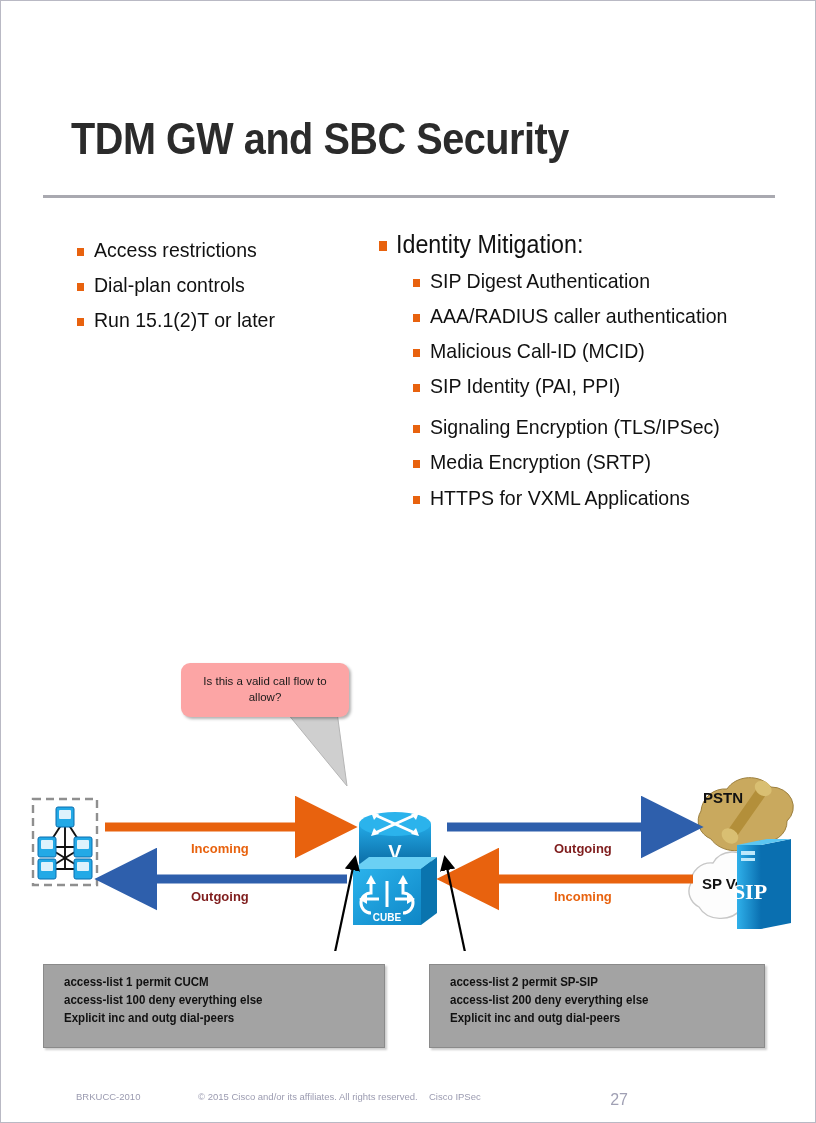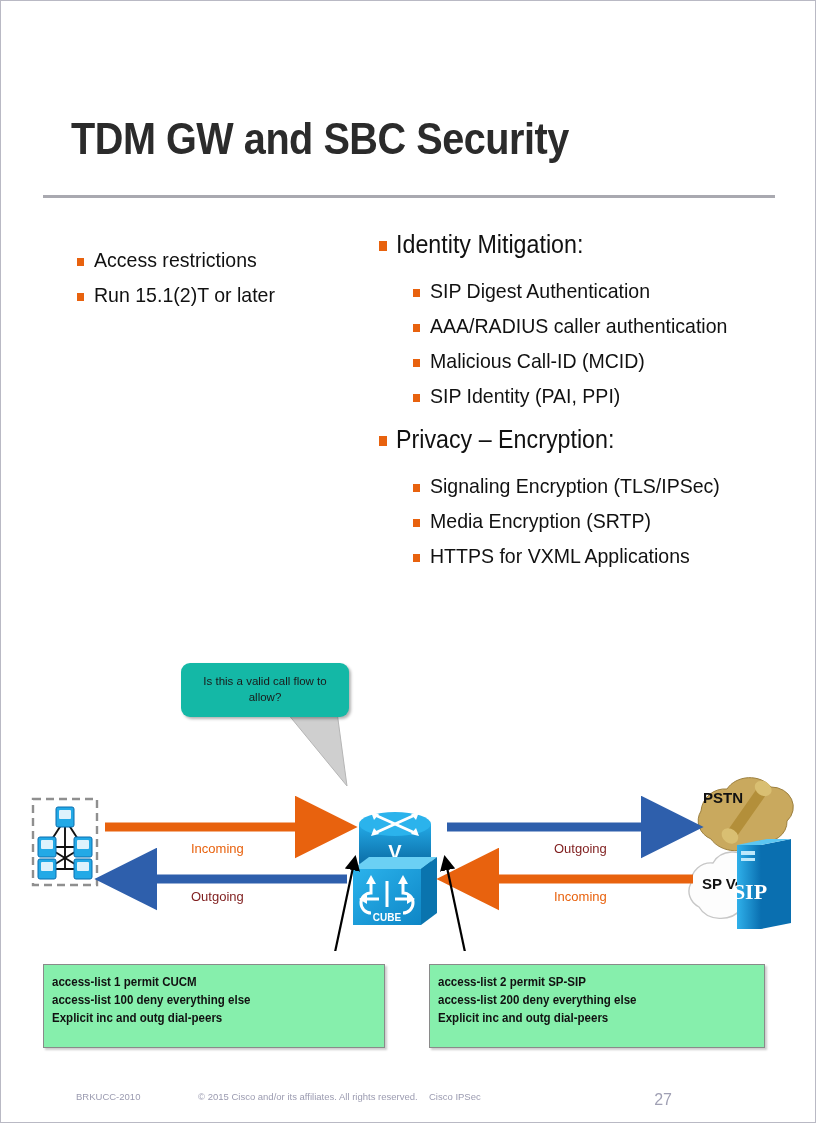--- a/index.html
+++ b/index.html
@@ -22,57 +22,57 @@
   .col{position:absolute;}
   .col-left{left:42px;top:228px;width:330px;}
   .col-right{left:378px;top:228px;width:400px;}
 
   .l1{display:flex;align-items:flex-start;margin-bottom:6px;}
   .l1 .bl{width:8px;height:10px;background:#E8620E;margin-top:12px;
           margin-right:9px;flex:none;}
   .l1 .tx{font-size:25px;color:#111;line-height:1.22;
           transform:scaleX(0.93);transform-origin:left top;white-space:nowrap;}
 
-  .l2wrap{margin-left:34px;margin-top:18px;}
+  .l2wrap{margin-left:34px;margin-top:8px;}
   .l2{display:flex;align-items:flex-start;margin-bottom:10px;}
   .l2 .bl{width:7px;height:8px;background:#E8620E;margin-top:11px;
           margin-right:10px;flex:none;}
   .l2 .tx{font-size:21px;color:#111;line-height:1.2;
           transform:scaleX(0.93);transform-origin:left top;white-space:nowrap;}
 
   .grp{margin-bottom:16px;}
 
   
   .callout{position:absolute;left:180px;top:662px;width:168px;height:54px;
-           background:#14b8a6;border-radius:9px;
+           background:#fca5a5;border-radius:9px;
            box-shadow:2px 2px 3px rgba(0,0,0,.30);
            display:flex;align-items:center;justify-content:center;
            text-align:center;font-size:11.5px;color:#1a1a1a;line-height:1.35;
            padding:2px 6px;box-sizing:border-box;}
   .callout-tail{position:absolute;left:280px;top:705px;}
 
   
   .diagram{position:absolute;left:0;top:740px;width:816px;height:210px;}
 
-  .lbl{position:absolute;font-size:13px;font-weight:normal;white-space:nowrap;}
+  .lbl{position:absolute;font-size:13px;font-weight:bold;white-space:nowrap;}
   .lbl-orange{color:#E8620E;}
   .lbl-blue{color:#7f1d1d;}
 
   
-  .cfg{position:absolute;background:#86efac;border:1px solid #8a8a8a;
+  .cfg{position:absolute;background:#a3a3a3;border:1px solid #8a8a8a;
        box-shadow:2px 2px 2px rgba(0,0,0,.20);
-       padding:8px 8px;box-sizing:border-box;}
+       padding:8px 20px;box-sizing:border-box;}
   .cfg div{font-size:12px;font-weight:bold;color:#111;line-height:1.50;
            white-space:nowrap;transform:scaleX(0.96);transform-origin:left center;}
   .cfg-left{left:42px;top:963px;width:342px;height:84px;}
   .cfg-right{left:428px;top:963px;width:336px;height:84px;}
 
   
   .footer{position:absolute;left:0;top:1090px;width:669px;height:24px;
-          color:#9b9bb0;font-size:9.5px;padding-left:44px;}
+          color:#9b9bb0;font-size:9.5px;}
   .footer span{position:absolute;white-space:nowrap;}
   .f1{left:75px;}
   .f2{left:197px;}
   .f3{left:428px;}
   .f4{right:42px;font-size:16px;color:#a0a0b4;text-align:center;}
 </style>
 </head>
 <body>
 
 <div class="page">
@@ -82,20 +82,24 @@
 
   <div class="col col-left">
     <div class="grp">
       <div class="l2wrap">
         <div class="l2">
           <span class="bl"></span>
           <span class="tx">Access restrictions</span>
         </div>
         <div class="l2">
           <span class="bl"></span>
+          <span class="tx">Dial-plan controls</span>
+        </div>
+        <div class="l2">
+          <span class="bl"></span>
           <span class="tx">Run 15.1(2)T or later</span>
         </div>
       </div>
     </div>
   </div>
 
   <div class="col col-right">
 
     <div class="grp">
       <div class="l1">
@@ -116,24 +120,20 @@
           <span class="tx">Malicious Call-ID (MCID)</span>
         </div>
         <div class="l2">
           <span class="bl"></span>
           <span class="tx">SIP Identity (PAI, PPI)</span>
         </div>
       </div>
     </div>
 
     <div class="grp">
-      <div class="l1">
-        <span class="bl"></span>
-        <span class="tx">Privacy – Encryption:</span>
-      </div>
       <div class="l2wrap">
         <div class="l2">
           <span class="bl"></span>
           <span class="tx">Signaling Encryption (TLS/IPSec)</span>
         </div>
         <div class="l2">
           <span class="bl"></span>
           <span class="tx">Media Encryption (SRTP)</span>
         </div>
         <div class="l2">

